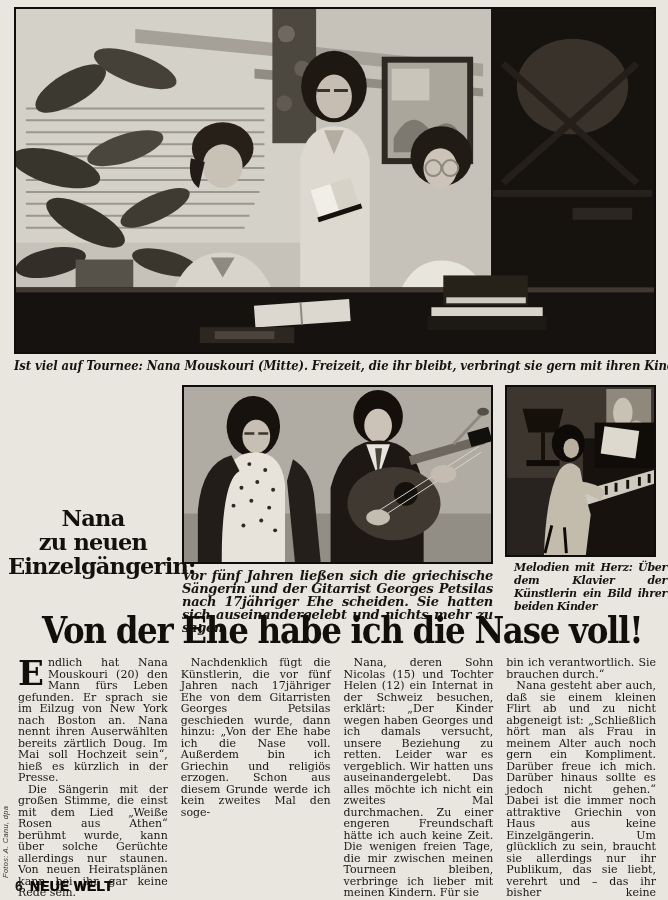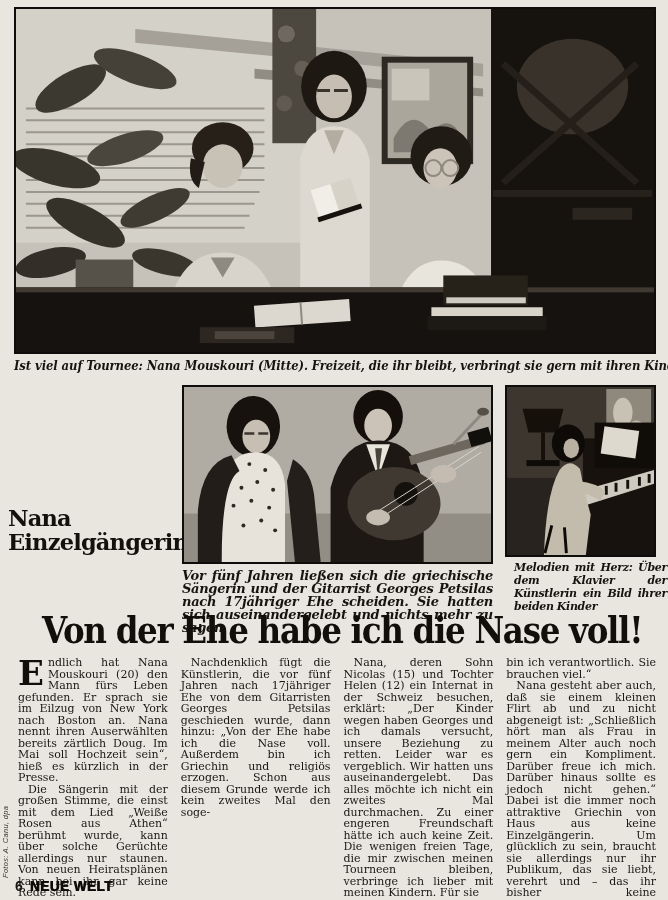--- a/index.html
+++ b/index.html
@@ -12,21 +12,21 @@
   figure{margin:0;}
   .photo{position:absolute;border:2px solid #0f0d0b;box-sizing:border-box;background:#b3afa7;overflow:hidden;}
   .photo svg{display:block;width:100%;height:100%;}
   .top-photo{left:14px;top:7px;width:642px;height:347px;}
   .top-caption{
     position:absolute;left:14px;top:359px;width:644px;
     font-size:12px;font-weight:bold;font-style:italic;white-space:nowrap;
     transform:scaleX(0.97);transform-origin:left center;letter-spacing:-0.1px;
   }
   .kicker{
-    position:absolute;left:8px;top:506px;width:170px;text-align:left;
+    position:absolute;left:8px;top:506px;width:170px;text-align:center;
     font-weight:bold;font-size:22.5px;line-height:24px;letter-spacing:-0.8px;color:#14100c;
   }
   .mid-photo{left:182px;top:385px;width:311px;height:179px;}
   .mid-caption{
     position:absolute;left:182px;top:569px;width:311px;
     font-size:13px;line-height:13px;font-weight:bold;font-style:italic;
     text-align:justify;letter-spacing:-0.3px;word-spacing:-0.5px;
   }
   .right-photo{left:505px;top:385px;width:151px;height:172px;}
   .right-caption{
@@ -163,20 +163,21 @@
         <rect x="433" y="290" width="80" height="6" fill="#cfcbc1"></rect>
         <rect x="418" y="300" width="112" height="9" fill="#d8d4ca"></rect>
         <rect x="414" y="309" width="120" height="14" fill="#1d1914"></rect>
       </g>
     </svg>
   </figure>
   <div class="top-caption">Ist viel auf Tournee: Nana Mouskouri (Mitte). Freizeit, die ihr bleibt, verbringt sie gern mit ihren Kindern Nicolas und Helen</div>
 
   <div class="kicker">
     <div>Nana</div>
+    <div>zu neuen</div>
     <div>Einzelgängerin:</div>
   </div>
 
   <figure class="photo mid-photo">
     <svg viewBox="0 0 310 177" preserveAspectRatio="none">
       <rect width="310" height="177" fill="#b0aca4"></rect>
       <rect y="128" width="310" height="49" fill="#928e86"></rect>
       <g>
         <ellipse cx="70" cy="40" rx="27" ry="31" fill="#17120d"></ellipse>
         <ellipse cx="73" cy="50" rx="14" ry="17" fill="#c7bfb3"></ellipse>
@@ -270,21 +271,21 @@
       <p class="ind">Die Sängerin mit der großen Stimme, die einst mit dem Lied „Weiße Rosen aus Athen“ berühmt wurde, kann über solche Gerüchte allerdings nur staunen. Von neuen Heiratsplänen kann bei ihr gar keine Rede sein.</p>
       <p class="ind">Lachend erklärt sie: „Ich frage mich nur, wie solche</p>
     </div>
     <div class="col">
       <p class="ind">Nachdenklich fügt die Künstlerin, die vor fünf Jahren nach 17jähriger Ehe von dem Gitarristen Georges Petsilas geschieden wurde, dann hinzu: „Von der Ehe habe ich die Nase voll. Außerdem bin ich Griechin und religiös erzogen. Schon aus diesem Grunde werde ich kein zweites Mal den soge-</p>
     </div>
     <div class="col">
       <p class="ind">Nana, deren Sohn Nicolas (15) und Tochter Helen (12) ein Internat in der Schweiz besuchen, erklärt: „Der Kinder wegen haben Georges und ich damals versucht, unsere Beziehung zu retten. Leider war es vergeblich. Wir hatten uns auseinandergelebt. Das alles möchte ich nicht ein zweites Mal durchmachen. Zu einer engeren Freundschaft hätte ich auch keine Zeit. Die wenigen freien Tage, die mir zwischen meinen Tourneen bleiben, verbringe ich lieber mit meinen Kindern. Für sie</p>
     </div>
     <div class="col">
-      <p>bin ich verantwortlich. Sie brauchen viel.“</p>
+      <p>bin ich verantwortlich. Sie brauchen durch.“</p>
       <p class="ind"><span>Nana gesteht aber auch, daß sie einem kleinen Flirt ab und zu nicht abgeneigt ist: „Schließlich hört man als Frau in meinem Alter auch noch gern ein Kompliment. Darüber freue ich mich. Darüber hinaus sollte es jedoch nicht gehen.“ Dabei ist die immer noch attraktive Griechin von Haus aus keine Einzelgängerin. Um glücklich zu sein, braucht sie allerdings nur ihr Publikum, das sie liebt, verehrt und – das ihr bisher keine Enttäuschung bereitet hat.</span> </p>
     </div>
   </div>
 
   <div class="footer">
     <span class="pagenum">6</span>
     <span class="maglogo">NEUE WELT</span>
   </div>
 
   <div class="photo-credit">Fotos: A. Canu, dpa</div>

